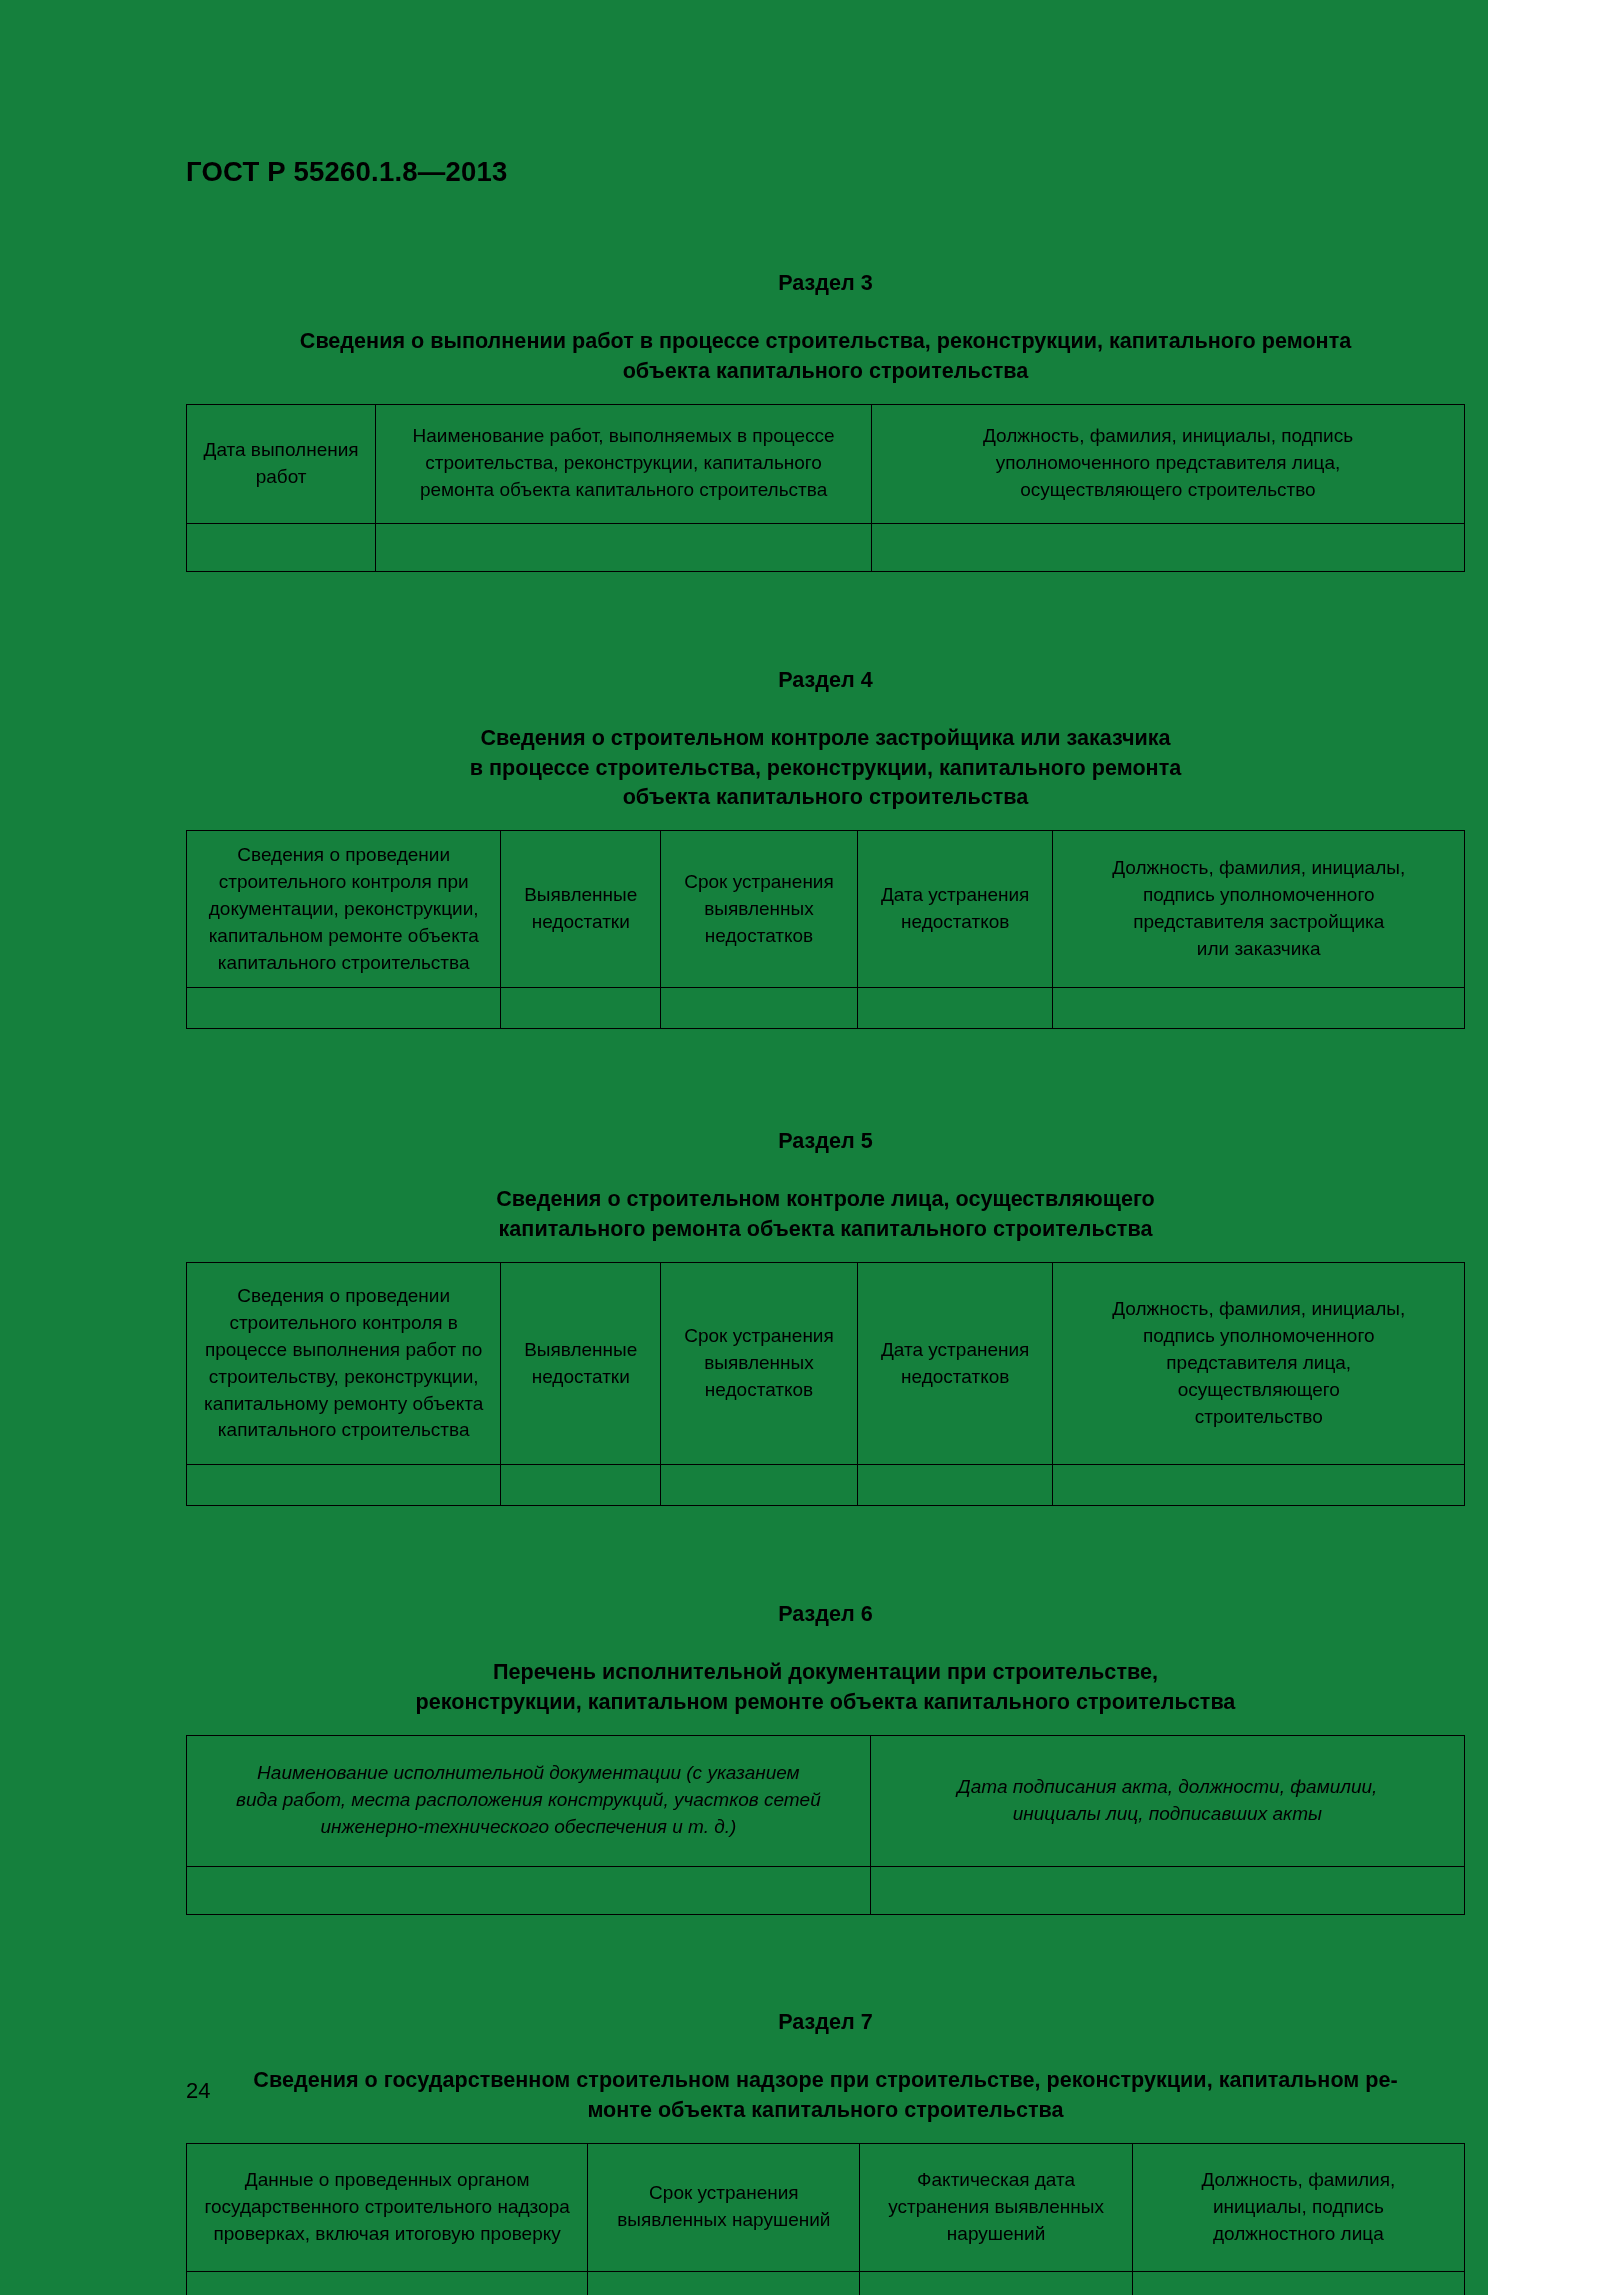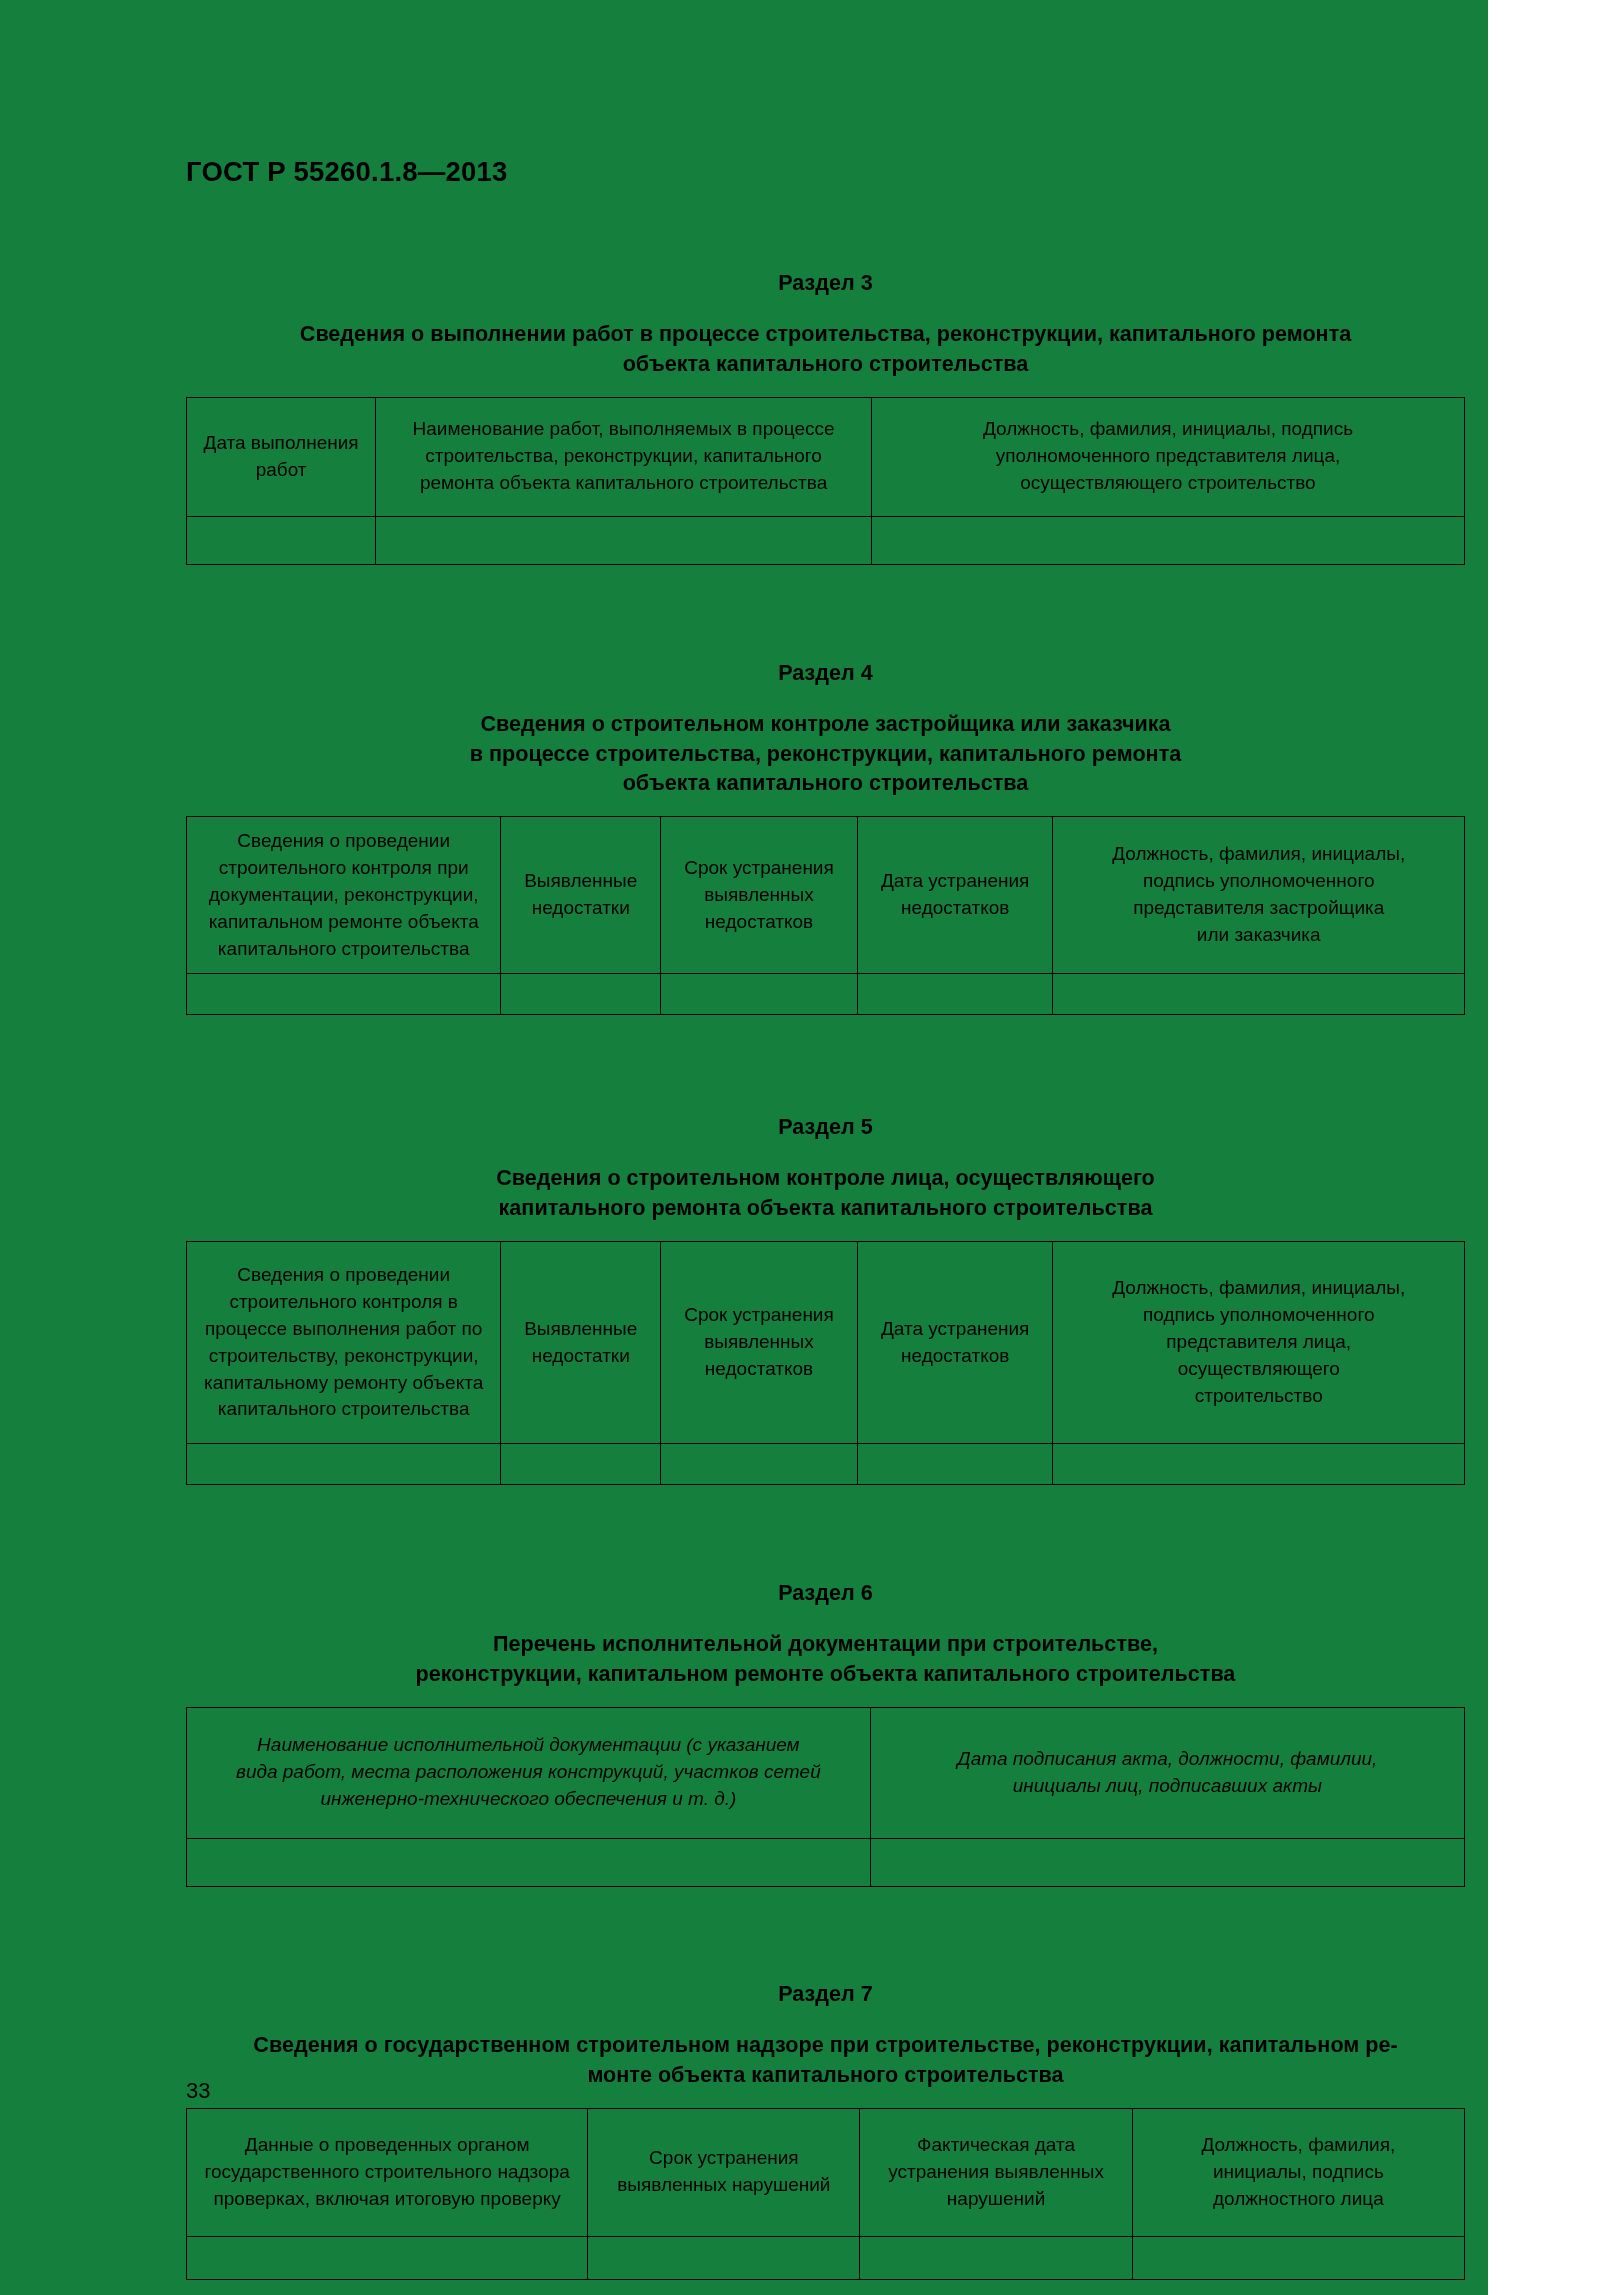--- a/index.html
+++ b/index.html
@@ -43,21 +43,21 @@
     font-size: 21.6px;
     font-weight: bold;
     line-height: 1.2;
     margin-top: 40px;
   }
   .sec-title {
     text-align: center;
     font-size: 21.6px;
     font-weight: bold;
     line-height: 1.38;
-    margin-top: 23px;
+    margin-top: 30px;
   }
   .sec-title .ln {
     display: block;
     white-space: nowrap;
   }
   table.form-table {
     border-collapse: collapse;
     width: 100%;
     margin-top: 18.3px;
     table-layout: fixed;
@@ -350,16 +350,16 @@
             <td></td>
             <td></td>
             <td></td>
           </tr>
         </tbody>
       </table>
     </div>
 
   </div>
 
-  <div class="page-number">33</div>
+  <div class="page-number">24</div>
 
 </div>
 
 
 </body></html>

